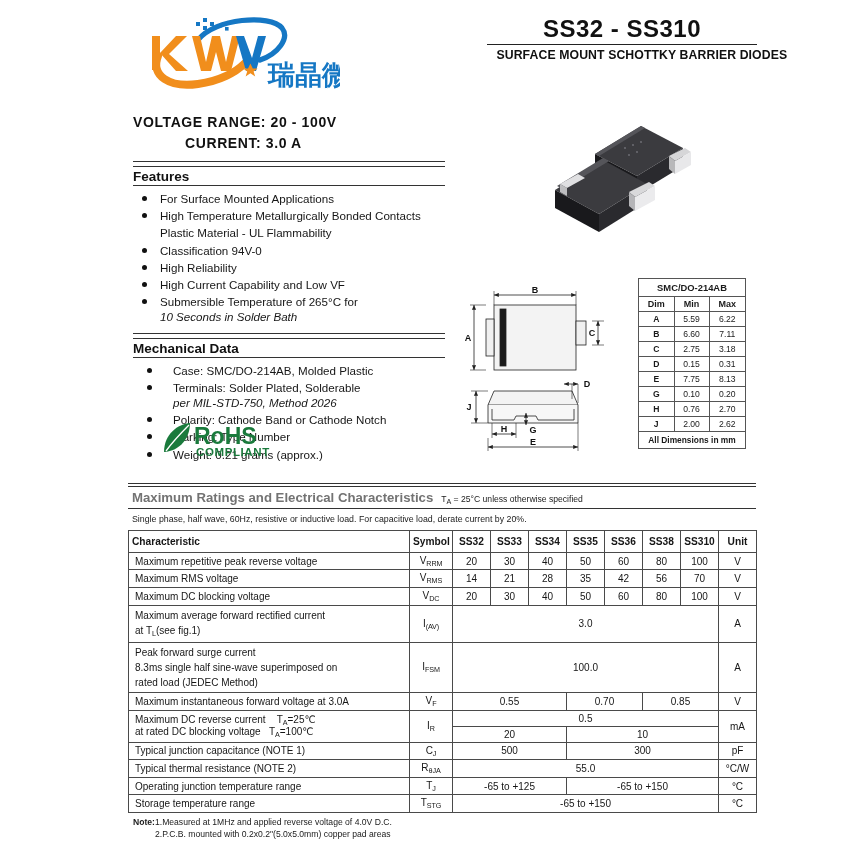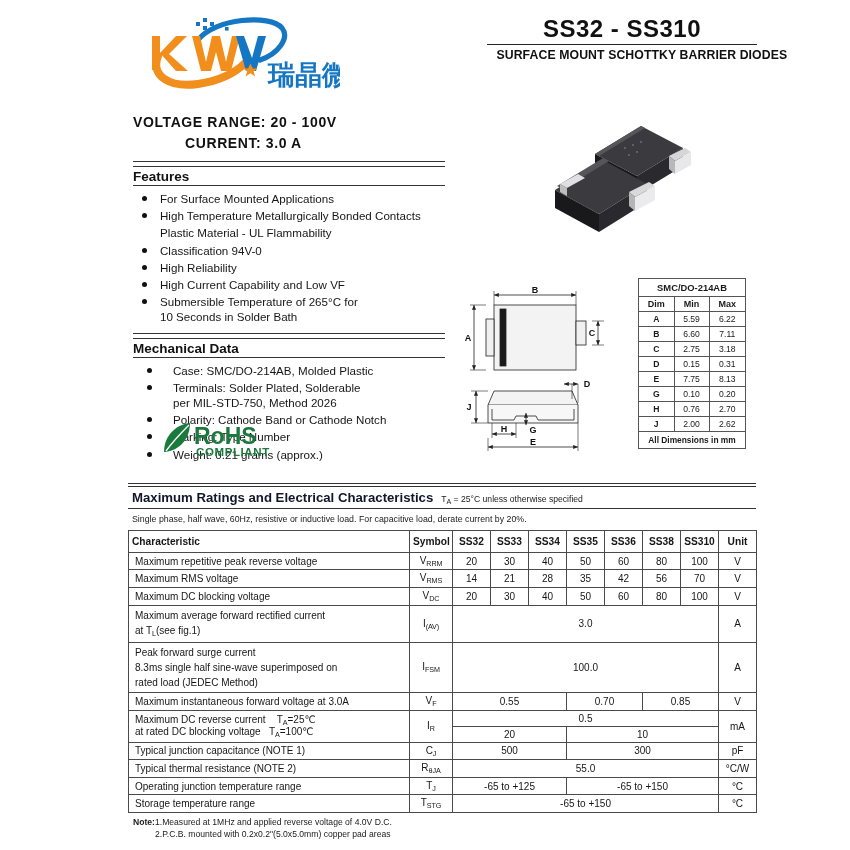--- a/index.html
+++ b/index.html
@@ -37,21 +37,21 @@
     position:relative;font-size:11.6px;line-height:15.2px;color:#161616;
     padding-left:27px;margin:0 0 2px 0;
   }
   ul.feat li .bullet{
     position:absolute;left:9px;top:5px;width:5px;height:5px;border-radius:50%;
     background:#111;
   }
   ul.feat li.nobullet{padding-left:27px;}
   ul.mech li{padding-left:40px;}
   ul.mech li .bullet{left:14px;}
-  .cont{display:block;}
+  .cont{display:block;font-style:italic;}
 
   .rohs{position:absolute;left:160px;top:418px;width:130px;height:42px;}
 
   
   .pkg-photo{position:absolute;left:533px;top:112px;width:210px;height:130px;}
 
   
   .drawing{position:absolute;left:452px;top:283px;width:180px;height:175px;}
 
   
@@ -64,21 +64,21 @@
   .dimtable .cap{font-size:9.4px;font-weight:bold;border:0.9px solid #555;padding:3px 8px;}
   .dimtable .hd{font-weight:bold;font-size:9px;}
   .dimtable .dim{font-weight:bold;}
   .dimtable .foot{font-weight:bold;font-size:8.4px;padding:3px 2px;}
 
   
   .ratings{position:absolute;left:128px;top:483px;width:628px;}
   .rt-border{border-top:1.7px solid #333;}
   .rt-border2{border-top:1.1px solid #333;margin-top:2.2px;}
   .rt-title-row{display:flex;align-items:baseline;padding:3px 4px 2px 4px;}
-  .rt-title{font-size:13.2px;font-weight:bold;color:#0f172a;}
+  .rt-title{font-size:13.2px;font-weight:bold;color:#737373;}
   .rt-cond{font-size:8.6px;margin-left:8px;color:#1a1a1a;}
   .rt-under{border-bottom:1.4px solid #333;}
   .rt-note{font-size:8.8px;padding:5px 4px 6px 4px;color:#1a1a1a;}
 
   table.main{
     border-collapse:collapse;width:628px;table-layout:fixed;
     border:1.5px solid #3a3a3a;
   }
   table.main td,table.main th{
     border:0.9px solid #4a4a4a;font-size:10px;color:#161616;

